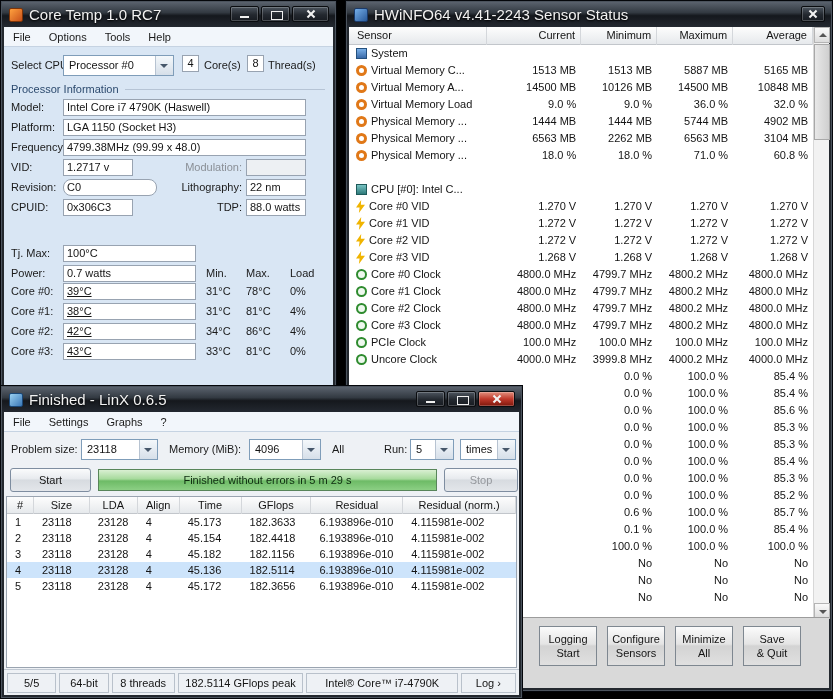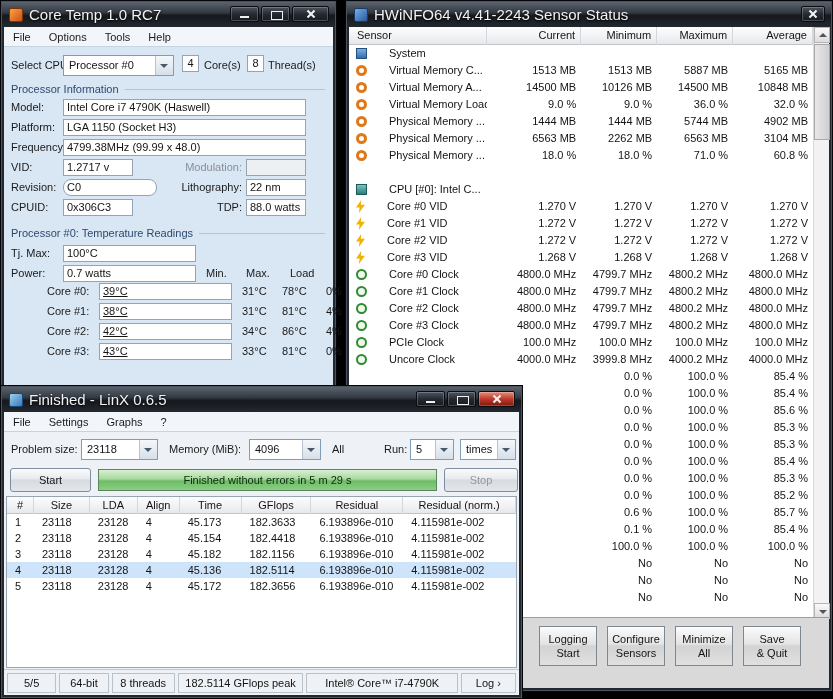--- a/index.html
+++ b/index.html
@@ -48,37 +48,37 @@
     color:#2c4a6e;white-space:nowrap;}
   .ct-group .rule{flex:1;height:1px;background:#b6c4d5;}
   .combo{position:absolute;height:21px;line-height:19px;background:#fff;border:1px solid #7f9db9;
     padding-left:5px;white-space:nowrap;}
   .combo::before{content:"";position:absolute;right:0;top:0;width:17px;height:100%;
     background:linear-gradient(#f4f8fb,#d6dfe9);border-left:1px solid #b7c3d1;}
   .combo::after{content:"";position:absolute;right:5px;top:8px;border:4px solid transparent;
     border-top-color:#46576a;}
   .ct-mini{position:absolute;width:17px;height:17px;line-height:15px;text-align:center;
     background:#fff;border:1px solid #98a3b1;}
-  .ct-core-rows{position:absolute;left:0;right:0;top:256px;margin-left:36px;}
+  .ct-core-rows{position:absolute;left:0;right:0;top:256px;}
   .ct-core-row{position:relative;height:20px;}
   .ct-core-row .c-lbl{position:absolute;left:7px;top:2px;}
   .ct-core-row .c-box{position:absolute;left:59px;top:0;width:133px;text-decoration:underline;}
   .ct-core-row .c-min{position:absolute;left:202px;top:2px;}
   .ct-core-row .c-max{position:absolute;left:242px;top:2px;}
   .ct-core-row .c-load{position:absolute;left:286px;top:2px;}
 
   
   .hwinfo{left:345px;top:0;width:488px;height:692px;z-index:20;}
   .hw-body{position:absolute;left:3px;right:3px;top:26px;bottom:3px;background:#fff;}
   .hw-header{position:absolute;left:0;top:0;right:16px;height:18px;display:flex;
     background:linear-gradient(#fdfdfd,#e6e9ec);border-bottom:1px solid #c2c6cb;}
   .hw-h{height:18px;line-height:17px;border-right:1px solid #d4d7db;white-space:nowrap;overflow:hidden;}
   .hw-table{position:absolute;left:0;top:18px;right:16px;bottom:71px;background:#fff;overflow:hidden;}
   .hw-row{display:flex;height:17px;line-height:17px;align-items:center;white-space:nowrap;}
-  .cell-sensor{width:140px;display:flex;align-items:center;padding-left:7px;gap:22px;overflow:hidden;}
+  .cell-sensor{width:140px;display:flex;align-items:center;padding-left:7px;gap:4px;overflow:hidden;}
   .hw-icon{width:11px;height:11px;flex:0 0 auto;}
   .icon-system{background:linear-gradient(#7ab0e8,#3a6aa8);border:1px solid #24507e;}
   .icon-cpu{background:linear-gradient(#79c4c4,#2e7a7a);border:1px solid #1e5a5a;}
   .icon-memory{border-radius:50%;border:3px solid #e07818;background:#fff;}
   .icon-bolt{background:#f0b400;clip-path:polygon(58% 0,0 58%,40% 58%,32% 100%,100% 36%,54% 36%);
     width:9px;height:13px;}
   .icon-clock{border-radius:50%;border:2px solid #2e8b2e;background:#eef8ee;}
   .hw-val{text-align:right;padding-right:5px;overflow:hidden;}
   .w-cur{width:67px;margin-left:28px;} .w-min{width:77px;} .w-max{width:77px;} .w-avg{width:81px;}
   .hw-scroll{position:absolute;right:0;top:0;width:16px;height:592px;background:#f2f2f2;
@@ -173,24 +173,20 @@
       <span class="lbl" style="left:7px;top:154px;">Revision:</span>
       <span class="box" style="left:59px;top:152px;width:94px;border-radius:8px;">C0</span>
       <span class="lbl r" style="left:150px;top:154px;width:88px;">Lithography:</span>
       <span class="box" style="left:242px;top:152px;width:60px;">22 nm</span>
 
       <span class="lbl" style="left:7px;top:174px;">CPUID:</span>
       <span class="box" style="left:59px;top:172px;width:70px;">0x306C3</span>
       <span class="lbl r" style="left:150px;top:174px;width:88px;">TDP:</span>
       <span class="box" style="left:242px;top:172px;width:60px;">88.0 watts</span>
 
-      <div class="ct-group" style="top:200px;">
-        <span>Processor #0: Temperature Readings</span>
-          <span class="rule"></span>
-      </div>
 
       <span class="lbl" style="left:7px;top:220px;">Tj. Max:</span>
       <span class="box" style="left:59px;top:218px;width:133px;">100°C</span>
 
       <span class="lbl" style="left:7px;top:240px;">Power:</span>
       <span class="box" style="left:59px;top:238px;width:133px;">0.7 watts</span>
       <span class="lbl" style="left:202px;top:240px;">Min.</span>
       <span class="lbl" style="left:242px;top:240px;">Max.</span>
       <span class="lbl" style="left:286px;top:240px;">Load</span>
 

